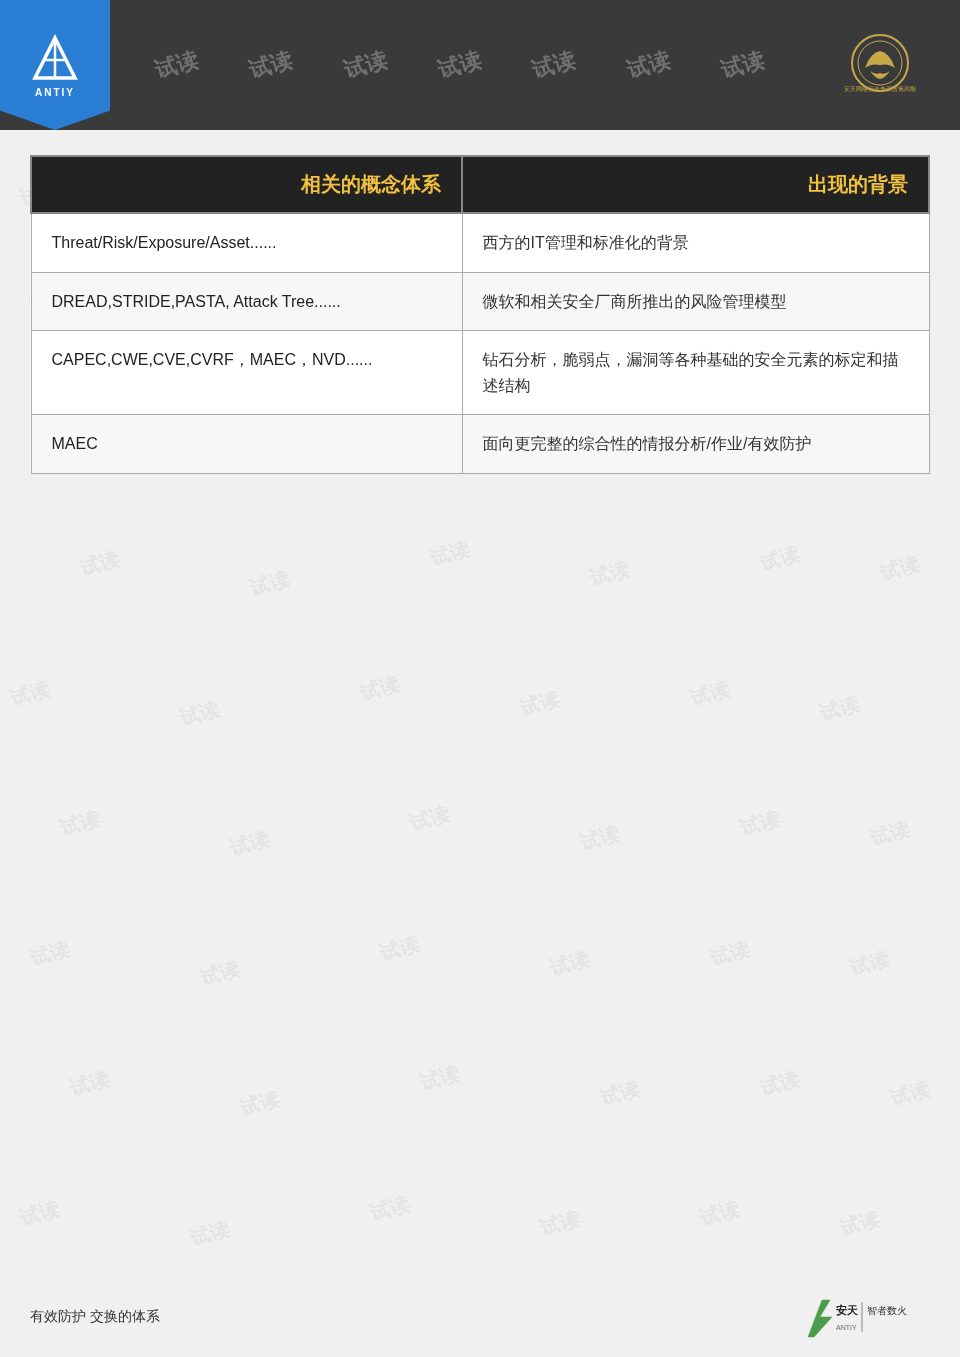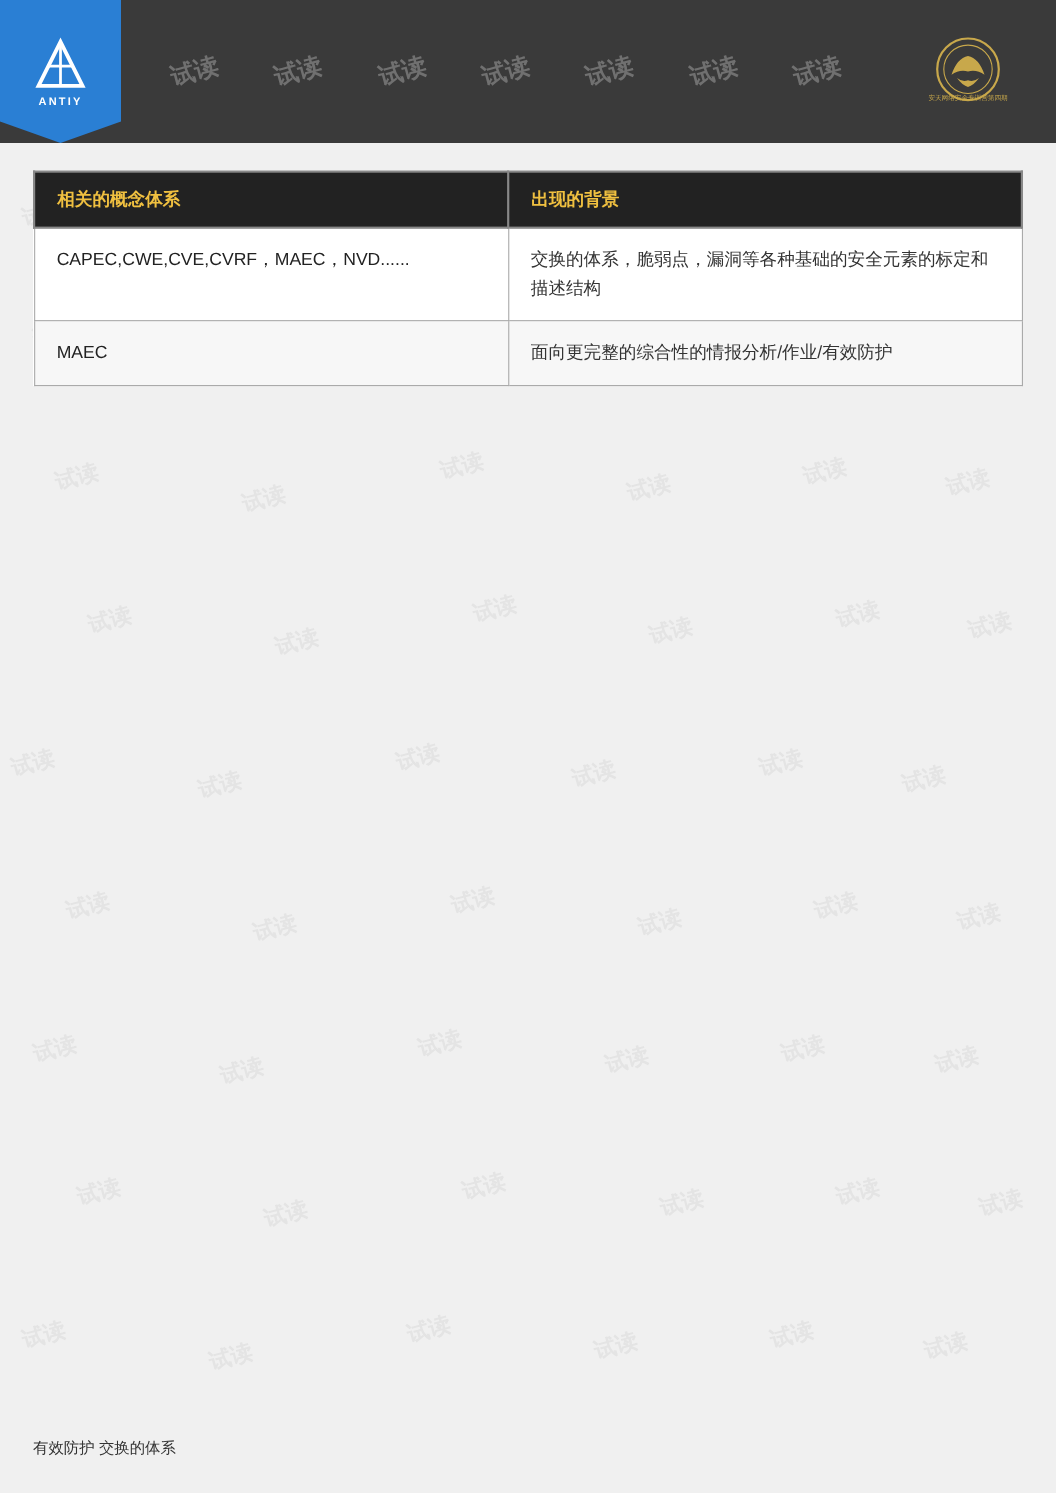--- a/index.html
+++ b/index.html
@@ -94,24 +94,24 @@
     
     .data-table {
       width: 100%;
       border-collapse: collapse;
       background: white;
     }
 
     .data-table th {
       background: #222222;
       color: #f0c040;
-      font-size: 16px;
+      font-size: 20px;
       font-weight: bold;
       padding: 14px 20px;
-      text-align: left;
+      text-align: right;
       border: 2px solid #888;
     }
 
     .data-table td {
       border: 1.5px solid #aaa;
       padding: 16px 20px;
       vertical-align: top;
       font-size: 16px;
       line-height: 1.6;
     }
@@ -286,27 +286,49 @@
 
 <div class="main-content">
   <table class="data-table">
     <thead>
       <tr>
         <th class="col-left">相关的概念体系</th>
         <th class="col-right">出现的背景</th>
       </tr>
     </thead>
     <tbody id="table-body">
+    <tr>
+          <td class="col-left">Threat/Risk/Exposure/Asset......</td>
+          <td class="col-right">西方的IT管理和标准化的背景</td>
+        </tr>
+        <tr>
+          <td class="col-left">DREAD,STRIDE,PASTA, Attack Tree......</td>
+          <td class="col-right">微软和相关安全厂商所推出的风险管理模型</td>
+        </tr>
         <tr>
           <td class="col-left">CAPEC,CWE,CVE,CVRF，MAEC，NVD......</td>
-          <td class="col-right">交换的体系，脆弱点，漏洞等各种基础的安全元素的标定和描述结构</td>
+          <td class="col-right">钻石分析，脆弱点，漏洞等各种基础的安全元素的标定和描述结构</td>
         </tr>
         <tr>
           <td class="col-left">MAEC</td>
           <td class="col-right">面向更完整的综合性的情报分析/作业/有效防护</td>
         </tr>
       </tbody>
   </table>
 </div>
 
 <div class="footer">
   <span class="footer-slogan">有效防护 交换的体系</span>
+  <div class="footer-logo">
+    <svg width="130" height="50" viewBox="0 0 130 50">
+
+      <polygon points="8,45 22,8 30,8 20,25 32,25 14,45" fill="#4a9d4a" stroke="#4a9d4a" stroke-width="0.5"></polygon>
+
+      <text x="36" y="22" font-size="11" font-weight="bold" fill="#222">安天</text>
+
+      <line x1="62" y1="10" x2="62" y2="40" stroke="#aaa" stroke-width="1.5"></line>
+
+      <text x="67" y="22" font-size="10" fill="#333">智者数火</text>
+
+      <text x="36" y="38" font-size="7" fill="#666">ANTIY</text>
+    </svg>
+  </div>
 </div>
 
 </body></html>

